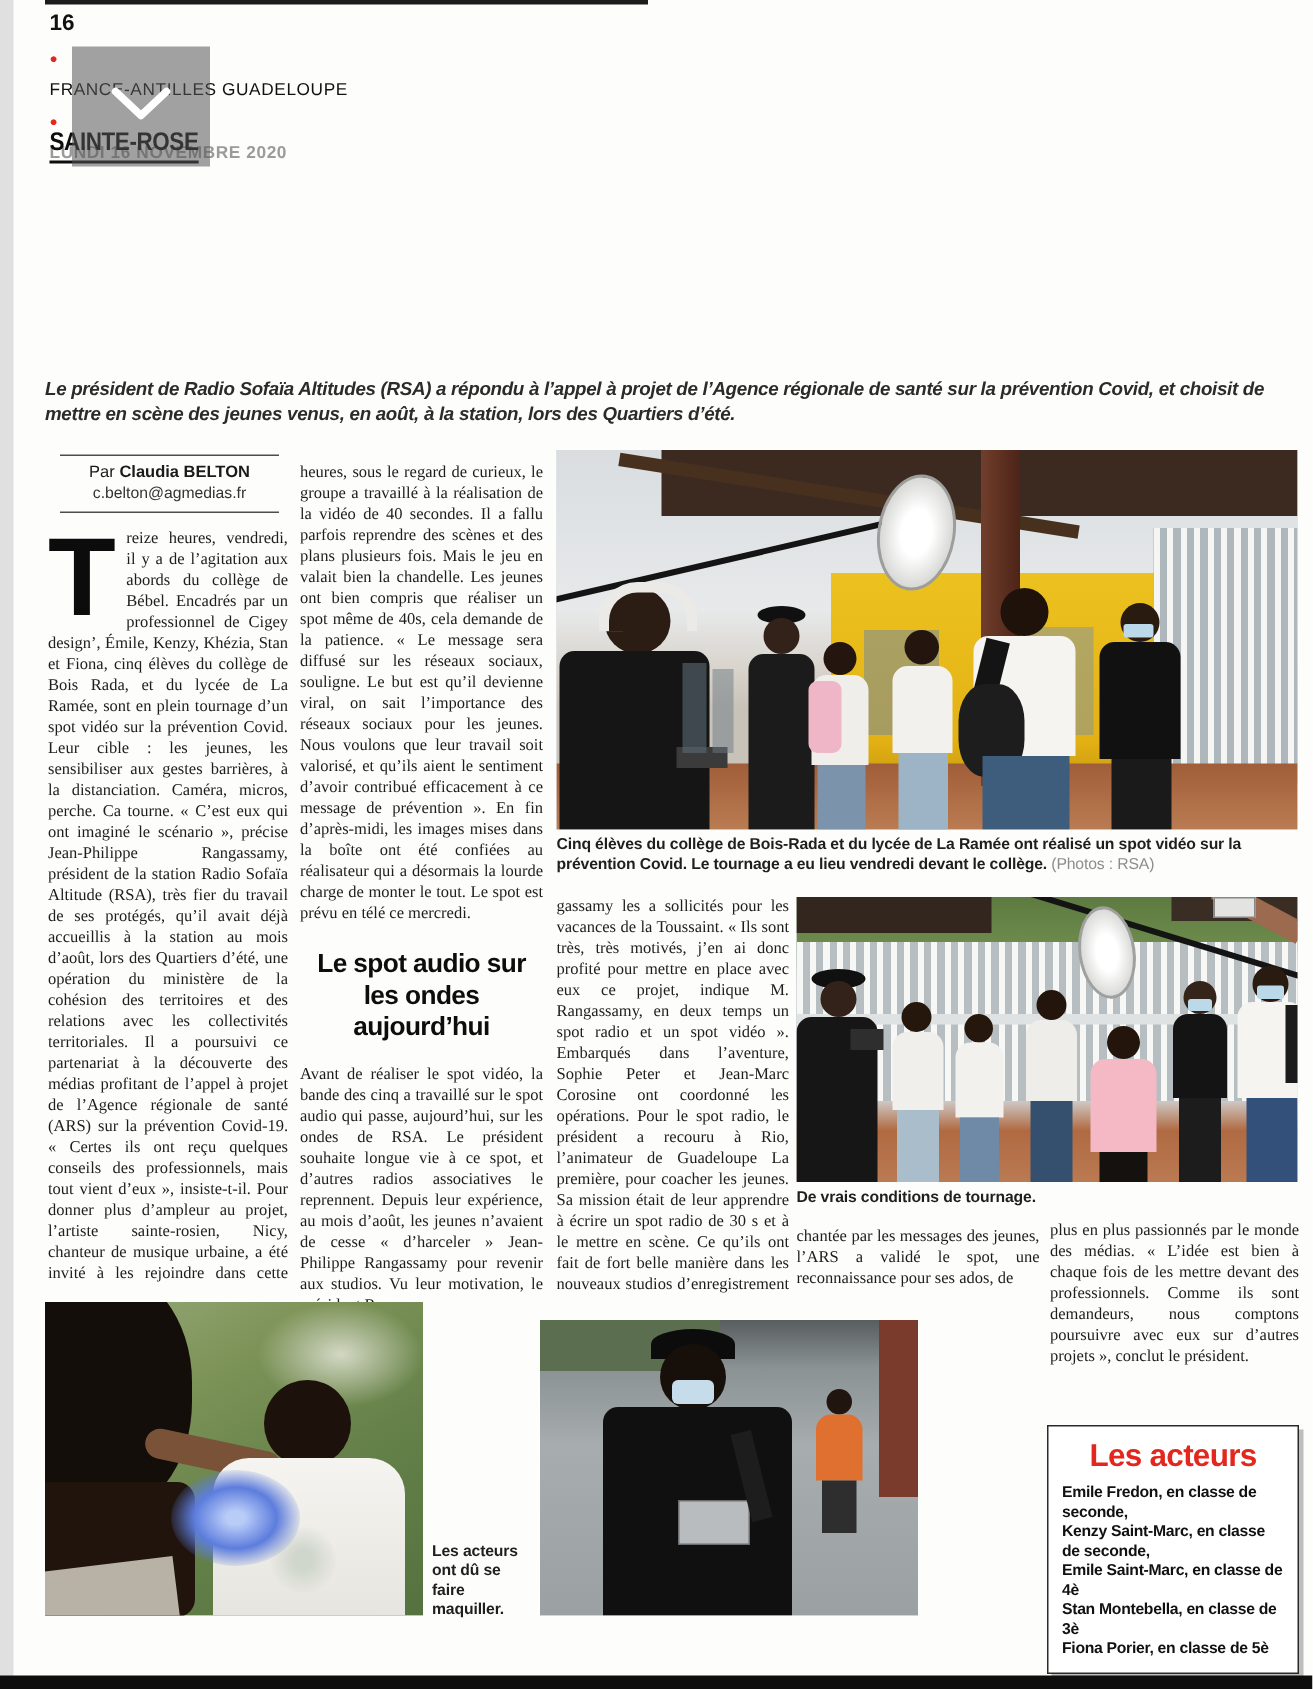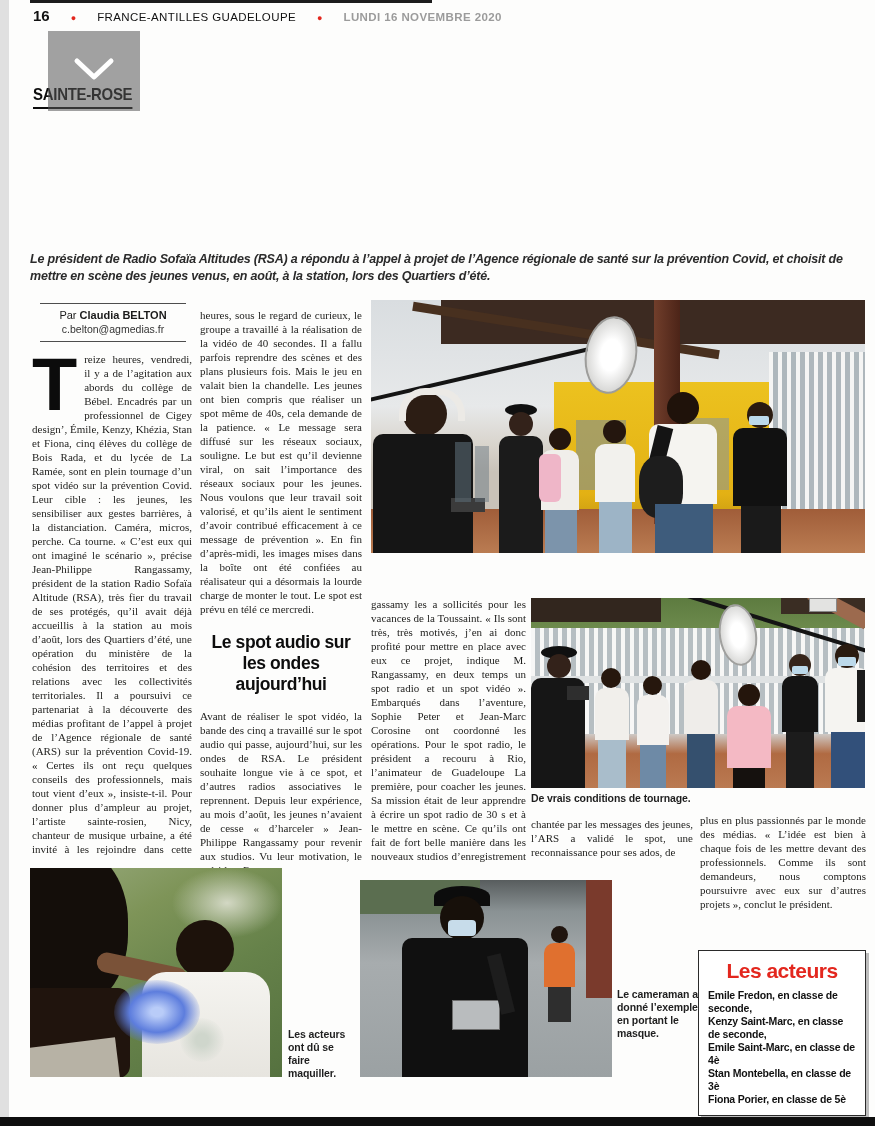--- a/index.html
+++ b/index.html
@@ -3,21 +3,21 @@
 <meta charset="utf-8">
 <style>
   html,body{margin:0;padding:0;}
   body{background:#ffffff;font-family:"Liberation Sans",sans-serif;}
   #page{position:relative;width:875px;height:1126px;background:#fdfdfc;overflow:hidden;}
   .abs{position:absolute;}
 
   
   #edge-left{left:0;top:0;width:9px;height:1126px;background:#e0e0e0;}
   #top-rule{left:30px;top:0;width:402px;height:3px;background:#1c1c1c;}
-  #masthead{left:33px;top:7px;display:flex;align-items:baseline;gap:21px;white-space:nowrap;}
+  #masthead{left:33px;top:7px;display:flex;align-items:baseline;gap:10px;white-space:nowrap;flex-direction:column;}
   #masthead .pn{font-weight:bold;font-size:15px;color:#111;}
   #masthead .pub{font-weight:normal;font-size:11.5px;letter-spacing:.4px;color:#111;}
   #masthead .date{font-size:11.5px;letter-spacing:.4px;color:#9b9b9b;font-weight:bold;}
   .reddot{color:#e3271e;font-size:9px;}
   #section-bar{left:33px;top:27px;width:833px;height:21px;background:#1f9fd6;}
   #section-bar span{display:inline-block;color:#fff;font-weight:bold;font-size:18px;line-height:21px;padding-left:6px;letter-spacing:.5px;transform:scaleX(.85);transform-origin:left;white-space:nowrap;}
 
   
   #overlay-btn{left:48px;top:31px;width:92px;height:80px;background:rgba(85,85,85,.55);z-index:6;display:flex;align-items:flex-start;justify-content:center;}
   #overlay-btn svg{margin-top:24px;}
@@ -161,20 +161,23 @@
     <div class="abs" style="left:360px;top:102px;width:58px;height:151px;">
       <div class="head" style="left:16px;top:0;width:26px;height:26px;background:#2a1b10;"></div>
       <div style="left:18px;top:14px;width:20px;height:9px;background:#bcd9ea;border-radius:2px;"></div>
       <div class="torso" style="left:2px;top:26px;width:54px;height:78px;background:#111111;"></div>
       <div style="left:10px;top:104px;width:40px;height:47px;background:#1a1a1a;"></div>
     </div>
     <div class="abs" style="left:84px;top:142px;width:16px;height:60px;background:#5a6a74;opacity:.6;"></div>
     <div class="abs" style="left:104px;top:146px;width:14px;height:56px;background:#6b7a84;opacity:.5;"></div>
   </div>
 
+  <div class="abs cap" id="caption-main">
+    <span>Cinq élèves du collège de Bois-Rada et du lycée de La Ramée ont réalisé un spot vidéo sur la prévention Covid. Le tournage a eu lieu vendredi devant le collège. </span><span class="credit">(Photos : RSA)</span>
+  </div>
 
   <div class="abs body-text" id="col3">gassamy les a sollicités pour les vacances de la Toussaint. « Ils sont très, très motivés, j’en ai donc profité pour mettre en place avec eux ce projet, indique M. Rangassamy, en deux temps un spot radio et un spot vidéo ». Embarqués dans l’aventure, Sophie Peter et Jean-Marc Corosine ont coordonné les opérations. Pour le spot radio, le président a recouru à Rio, l’animateur de Guadeloupe La première, pour coacher les jeunes. Sa mission était de leur apprendre à écrire un spot radio de 30 s et à le mettre en scène. Ce qu’ils ont fait de fort belle manière dans les nouveaux studios d’enregistrement de RSA. En-</div>
 
   <div class="photo" id="photo-second">
     <div style="inset:0;background:linear-gradient(180deg,#5d7b40 0%,#6f8c4e 18%,#d7dbdd 30%,#d3d7d9 70%,#b06a42 82%,#ba7a52 100%);"></div>
     <div style="top:30px;left:0;right:0;height:106px;background:repeating-linear-gradient(90deg,#f7f7f6 0 4px,#b6bec2 4px 9px);"></div>
     <div style="top:78px;left:0;right:0;height:7px;background:#dfe2e3;"></div>
     <div style="top:0;left:0;width:130px;height:24px;background:#32261e;"></div>
     <div style="top:0;right:0;width:84px;height:16px;background:#3a2d23;"></div>
     <div style="top:24px;right:-14px;width:200px;height:4px;background:#141414;transform:rotate(17deg);"></div>
@@ -254,21 +257,20 @@
     <div class="abs" style="left:34px;top:4px;width:150px;height:193px;">
       <div style="left:40px;top:2px;width:56px;height:20px;border-radius:50% 50% 0 0;background:#0c0c0c;"></div>
       <div class="head" style="left:46px;top:12px;width:44px;height:44px;background:#17100a;"></div>
       <div style="left:54px;top:36px;width:28px;height:16px;border-radius:4px;background:#c7dcea;"></div>
       <div class="torso" style="left:8px;top:54px;width:126px;height:139px;background:#101010;"></div>
       <div style="left:58px;top:116px;width:46px;height:28px;background:#b9bcbe;border:1px solid #6d6d6d;"></div>
       <div style="left:100px;top:70px;width:14px;height:60px;background:#1d1d1d;transform:rotate(-14deg);"></div>
     </div>
   </div>
 
-  <div class="abs cap" id="caption-cameraman">Le cameraman a donné l’exemple en portant le masque.</div>
 
   <div class="abs" id="actors-box">
     <div class="title">Les acteurs</div>
     <div class="line">Emile Fredon, en classe de seconde,</div>
     <div class="line">Kenzy Saint-Marc, en classe de seconde,</div>
     <div class="line">Emile Saint-Marc, en classe de 4è</div>
     <div class="line">Stan Montebella, en classe de 3è</div>
     <div class="line">Fiona Porier, en classe de 5è</div>
   </div>
 

